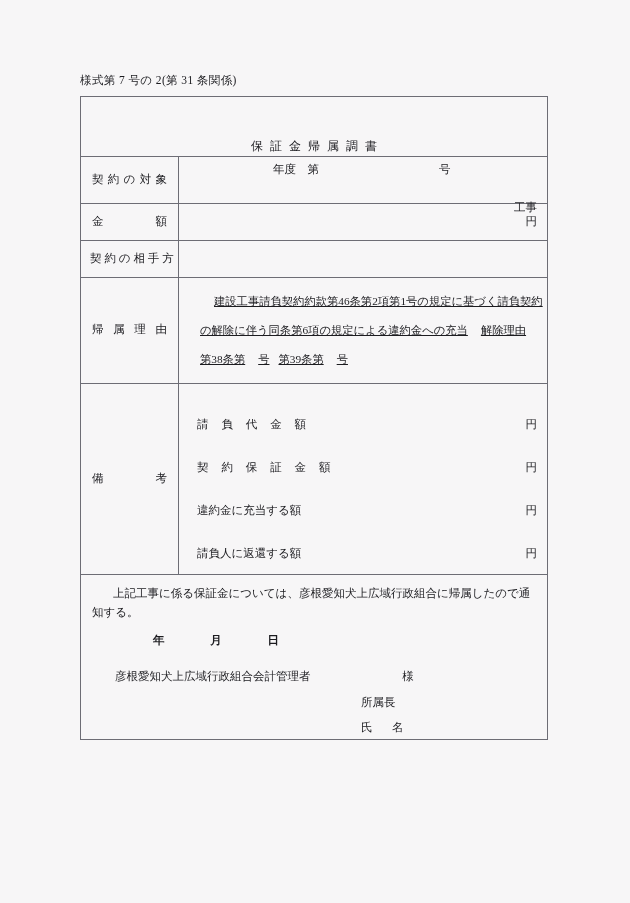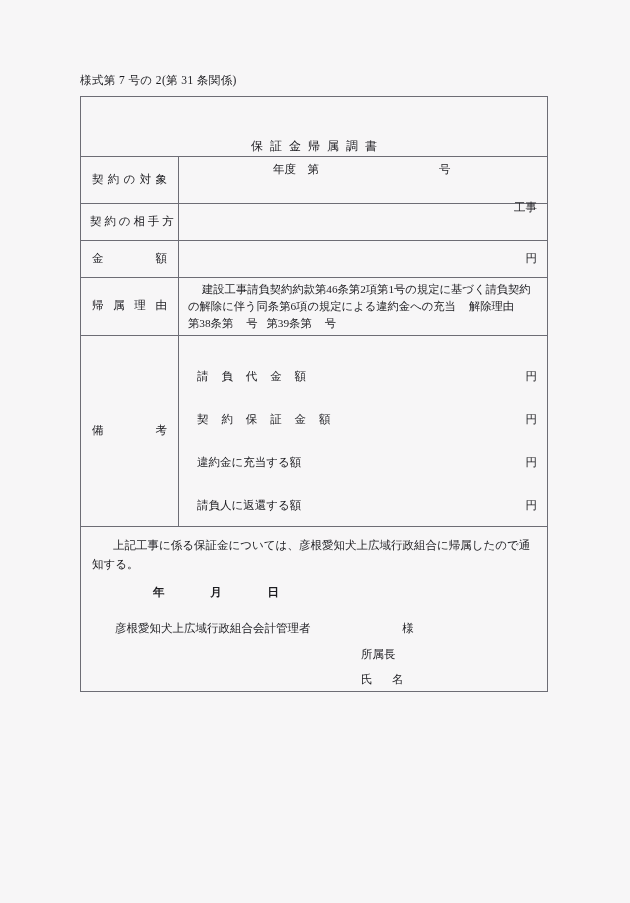--- a/index.html
+++ b/index.html
@@ -112,22 +112,23 @@
   .reason-cell {
     height: 55px;
     vertical-align: middle;
   }
   .reason-inner {
     padding: 3px 6px 3px 9px;
     line-height: 1.5;
     font-size: 11.3px;
   }
   .reason-inner p {
-    margin: 0;
-    white-space: nowrap;
+    margin: 12px;
+    white-space: nowrap;
+    text-decoration: underline;
   }
   .reason-inner p.indent { text-indent: 14px; }
   .sp-wide { display: inline-block; width: 13px; }
   .sp-mid  { display: inline-block; width: 9px; }
 
   
   .remarks-label-cell { height: 114px; }
   .remarks-cell { height: 114px; }
   .remarks-inner {
     padding: 9px 10px 9px 18px;
@@ -223,36 +224,36 @@
         </td>
         <td class="obj-cell">
           <div class="obj-inner">
             <span class="obj-line1"><span>年度　第</span><span class="obj-gap"></span><span>号</span></span>
             <span class="obj-line2">工事</span>
           </div>
         </td>
       </tr>
 
       <tr>
-        <td class="party-cell">
-          <span class="lbl lbl-narrow">契 約 の 相 手 方</span>
-        </td>
-        <td class="party-cell">
-          <div class="amt-inner"></div>
-        </td>
-      </tr>
-
-      <tr>
         <td class="amt-cell">
           <span class="lbl">金　額</span>
         </td>
         <td class="amt-cell">
           <div class="amt-inner">
             <span>円</span>
           </div>
+        </td>
+      </tr>
+
+      <tr>
+        <td class="party-cell">
+          <span class="lbl lbl-narrow">契 約 の 相 手 方</span>
+        </td>
+        <td class="party-cell">
+          <div class="amt-inner"></div>
         </td>
       </tr>
 
       <tr>
         <td class="reason-label-cell">
           <span class="lbl">帰 属 理 由</span>
         </td>
         <td class="reason-cell">
           <div class="reason-inner">
             <p class="indent">建設工事請負契約約款第46条第2項第1号の規定に基づく請負契約</p>

